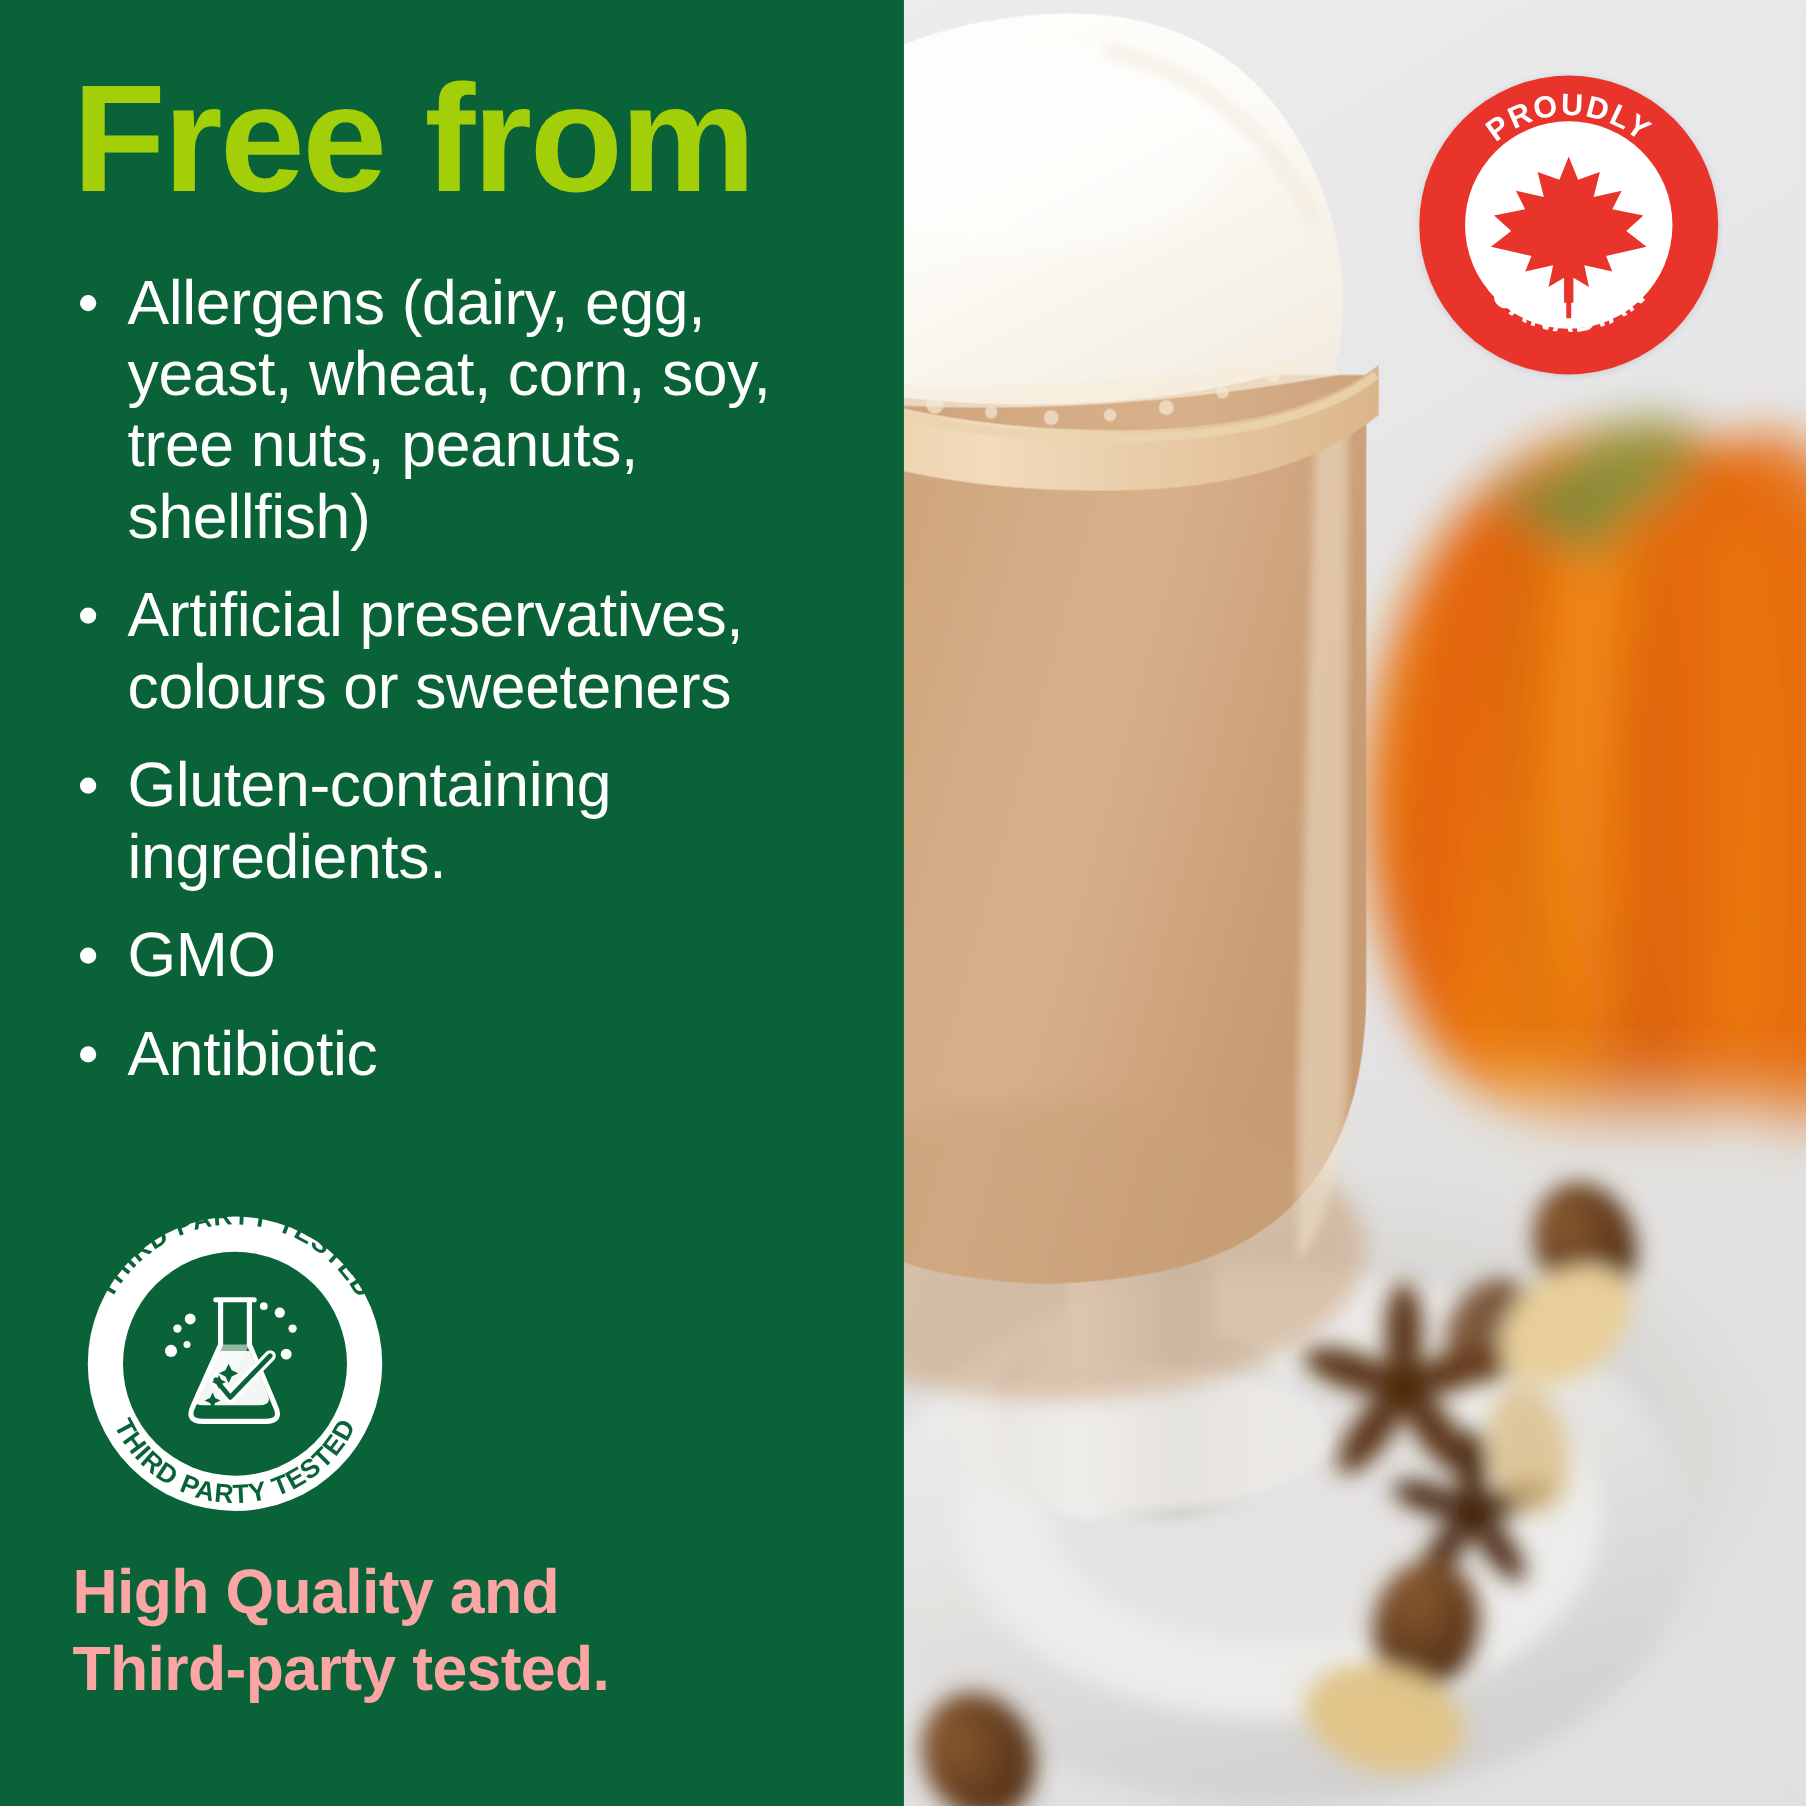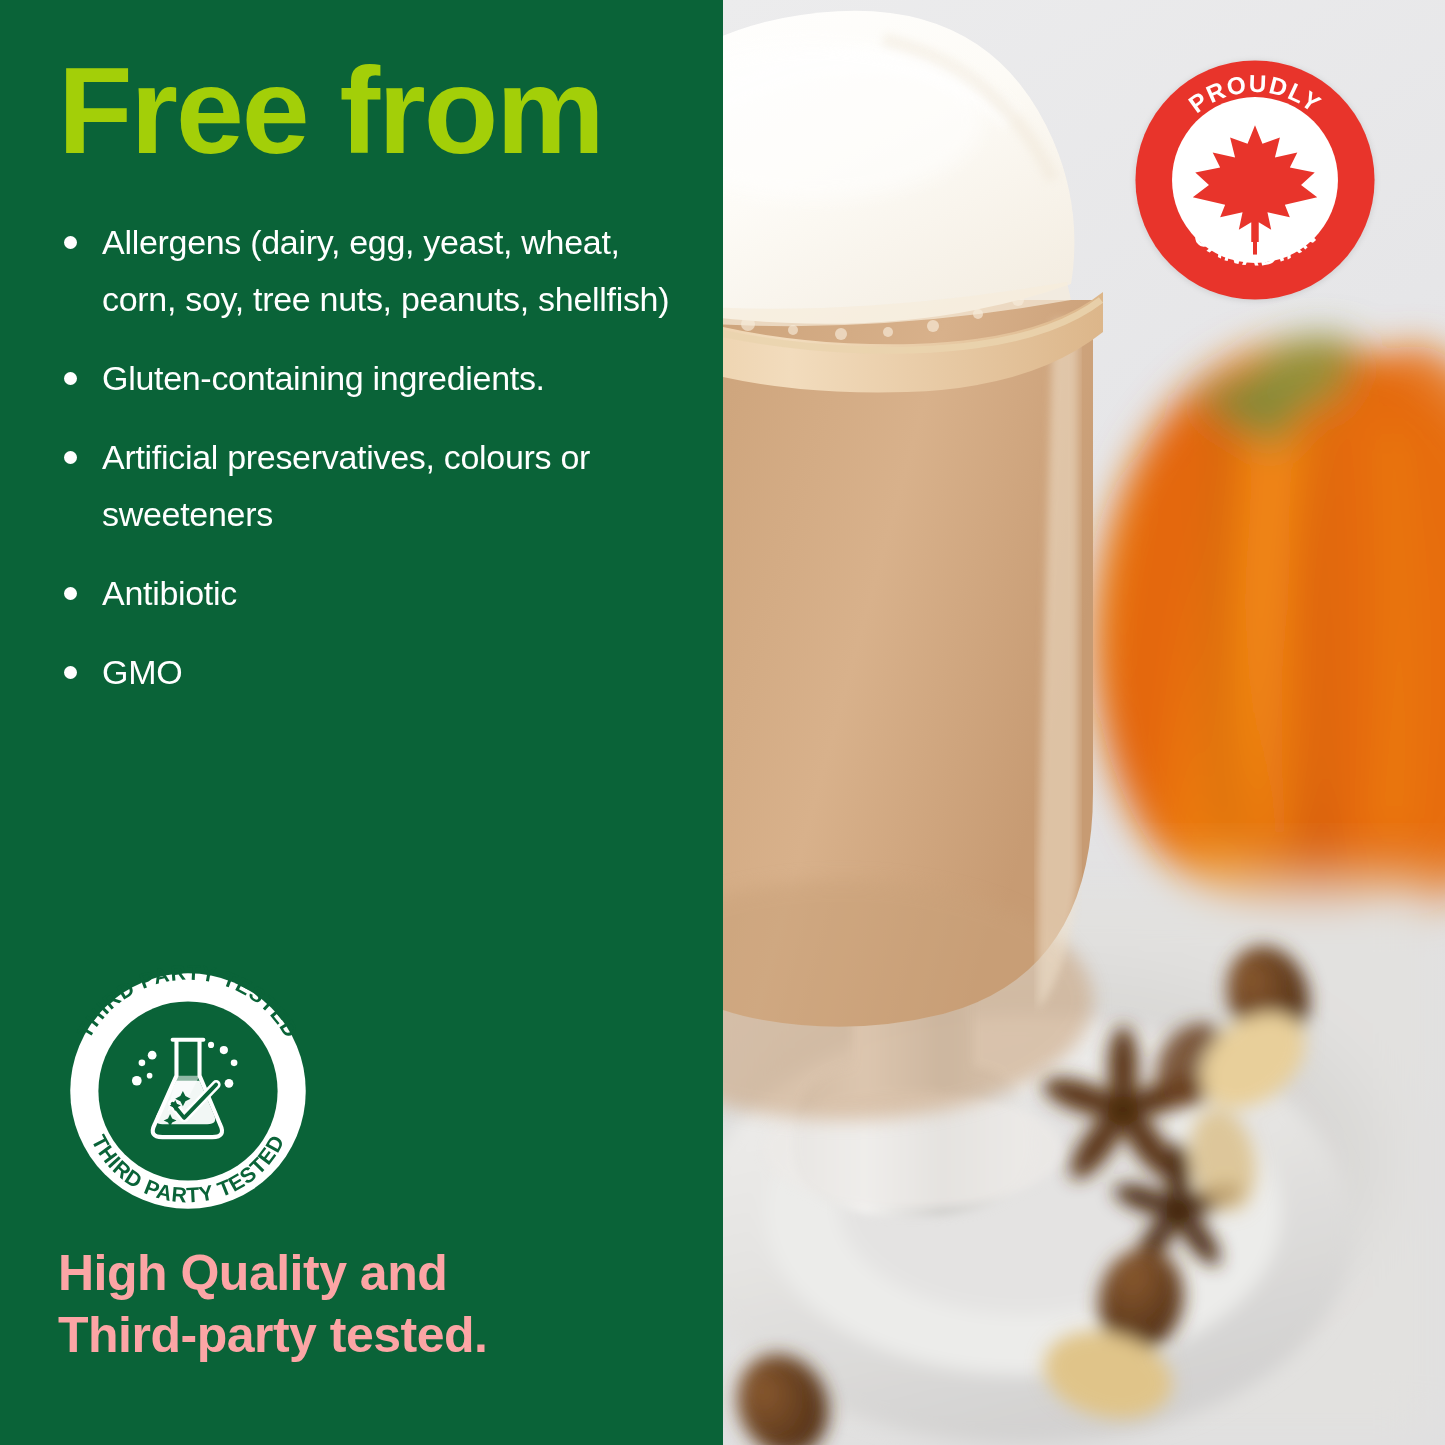--- a/index.html
+++ b/index.html
@@ -34,21 +34,21 @@
   .bullets {
     position:absolute;
     left:56px; top:214px;
     width:640px;
     list-style:none;
   }
   .bullets li {
     position:relative;
     padding-left:46px;
     color:#ffffff;
-    font-size:34px;
+    font-size:50px;
     line-height:57px;
     letter-spacing:-0.3px;
     margin-bottom:22px;
   }
   .bullets li .dot {
     position:absolute;
     left:8px; top:22px;
     width:13px; height:13px;
     border-radius:50%;
     background:#ffffff;
@@ -290,33 +290,33 @@
 
     <div class="heading">Free from</div>
 
     <ul class="bullets">
       <li>
         <span class="dot"></span>
         <span>Allergens (dairy, egg, yeast, wheat, corn, soy, tree nuts, peanuts, shellfish)</span>
       </li>
       <li>
         <span class="dot"></span>
+        <span>Artificial preservatives, colours or sweeteners</span>
+      </li>
+      <li>
+        <span class="dot"></span>
         <span>Gluten-containing ingredients.</span>
       </li>
       <li>
         <span class="dot"></span>
-        <span>Artificial preservatives, colours or sweeteners</span>
+        <span>GMO</span>
       </li>
       <li>
         <span class="dot"></span>
         <span>Antibiotic</span>
-      </li>
-      <li>
-        <span class="dot"></span>
-        <span>GMO</span>
       </li>
     </ul>
 
     <div class="tpt-badge">
       <svg viewBox="0 0 200 200">
         <defs>
           <path id="arcTopTPT" d="M 13 100 A 87 87 0 0 1 187 100"></path>
           <path id="arcBotTPT" d="M 17 104 A 83 83 0 0 0 183 104"></path>
         </defs>
 

